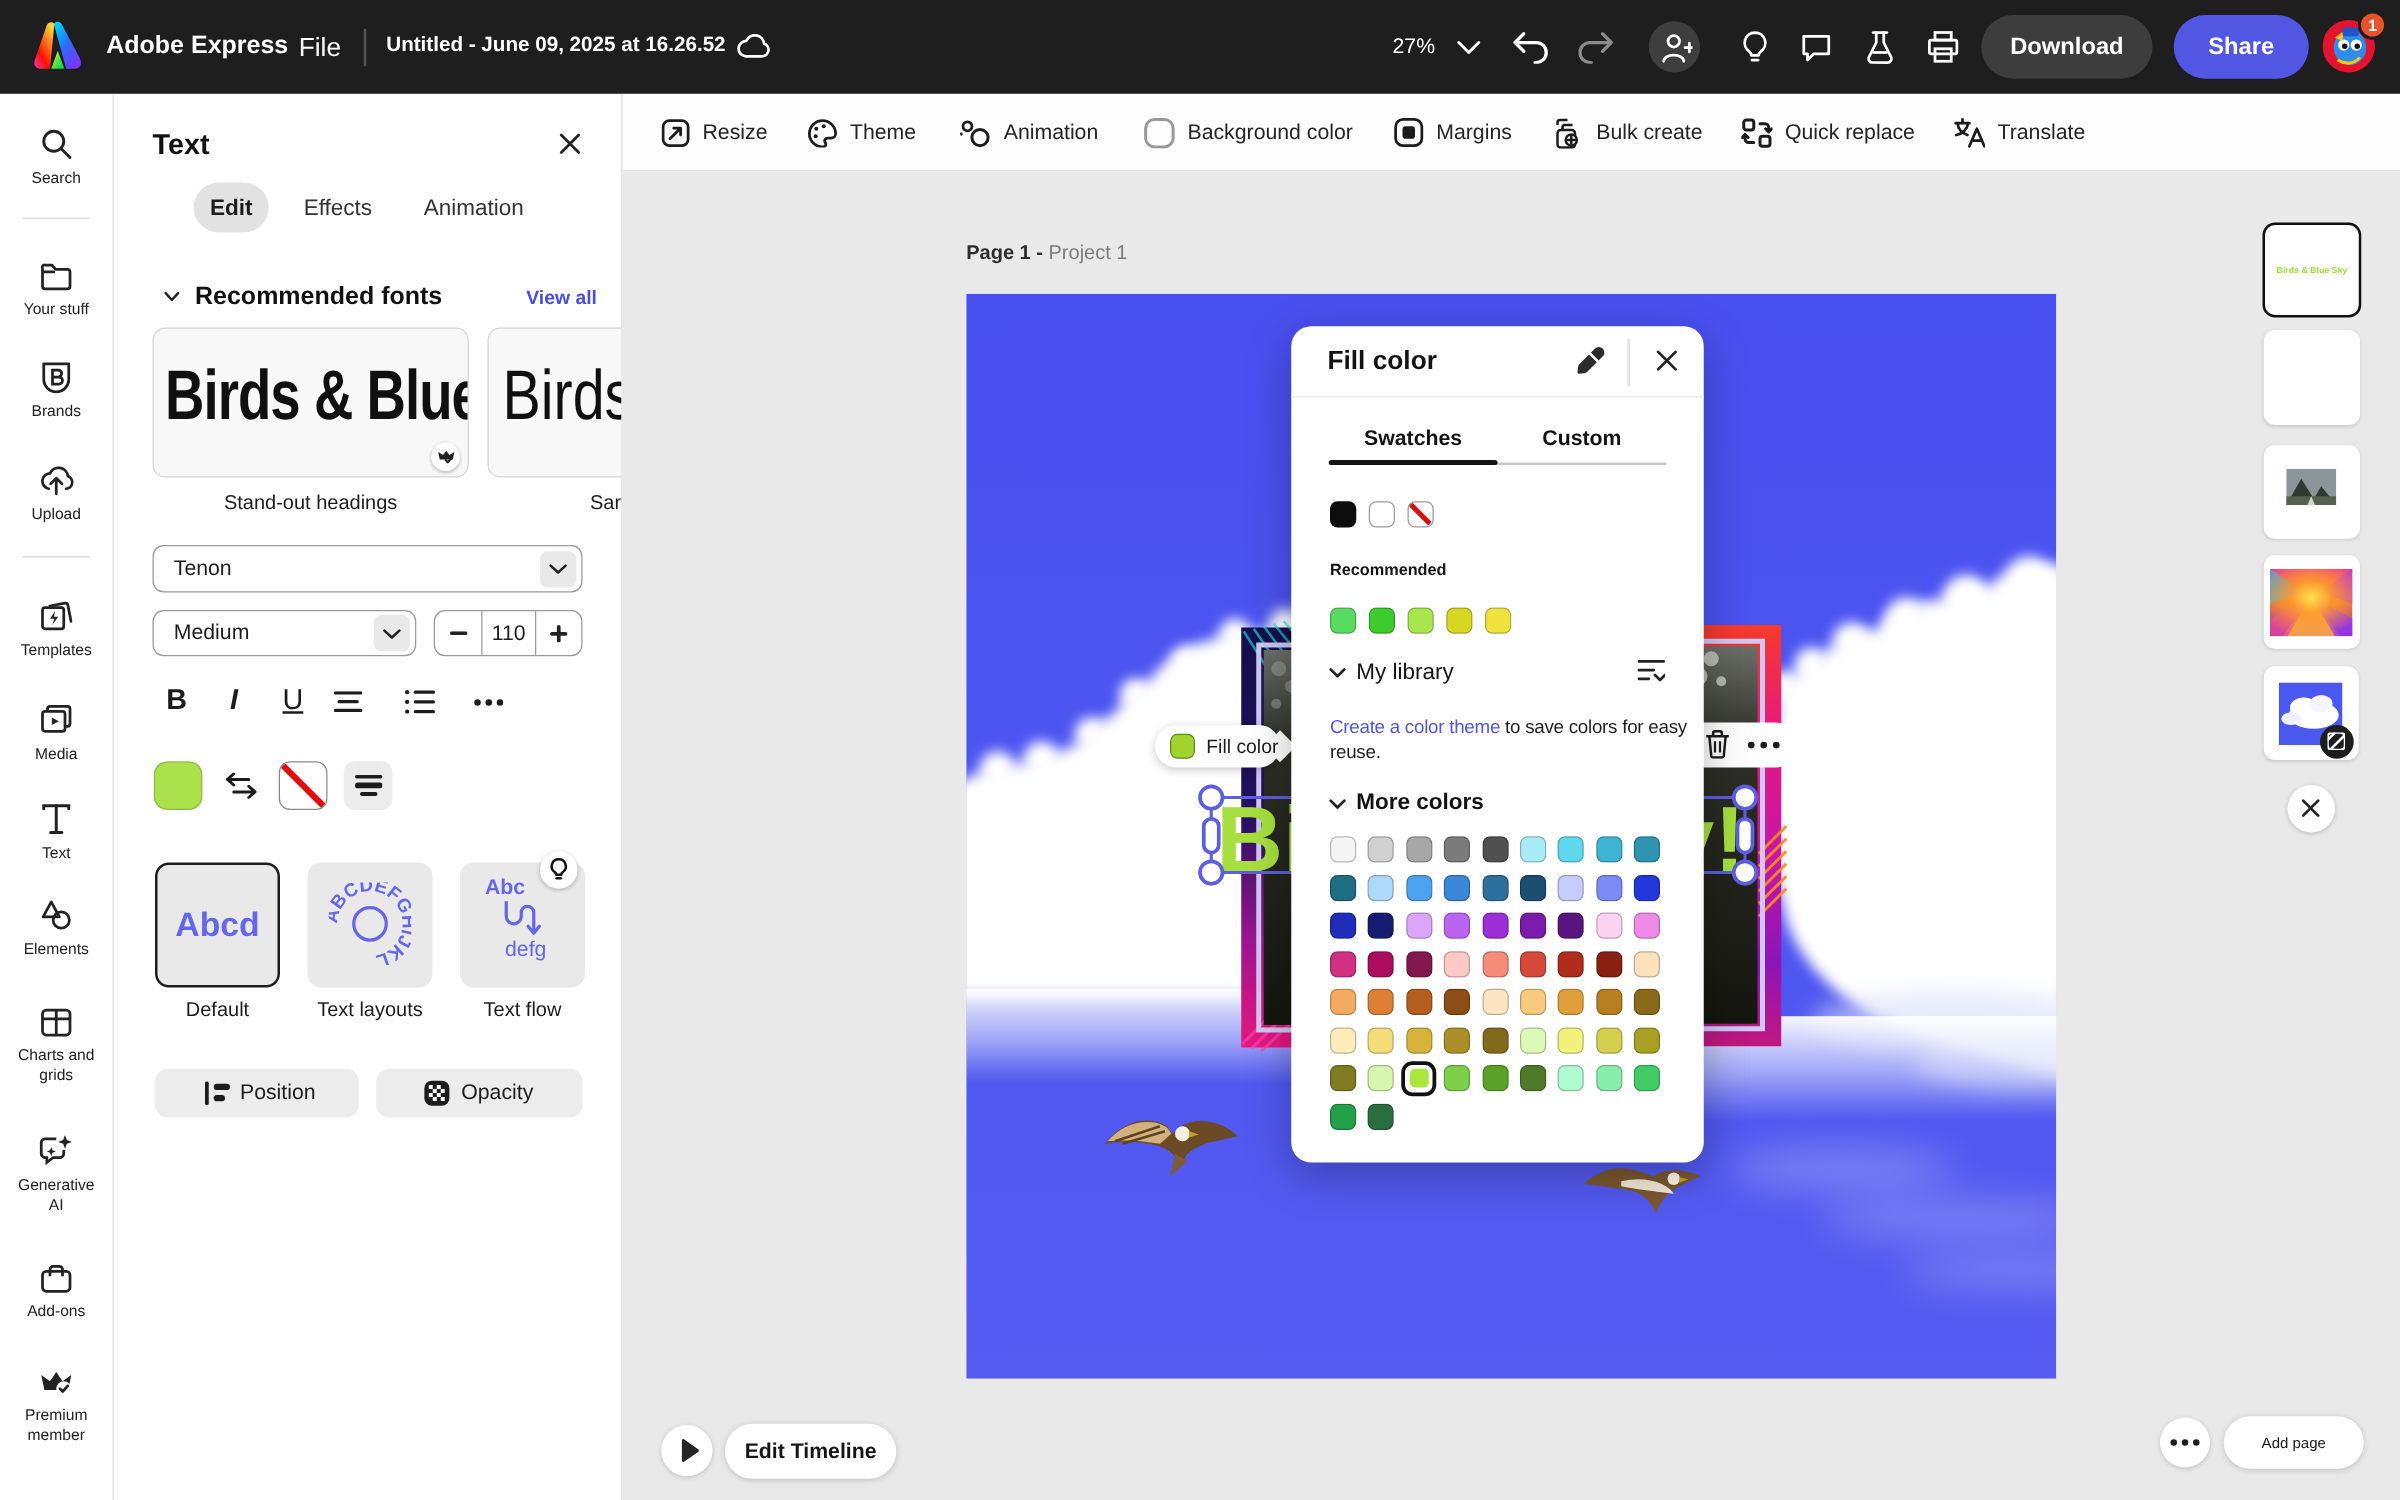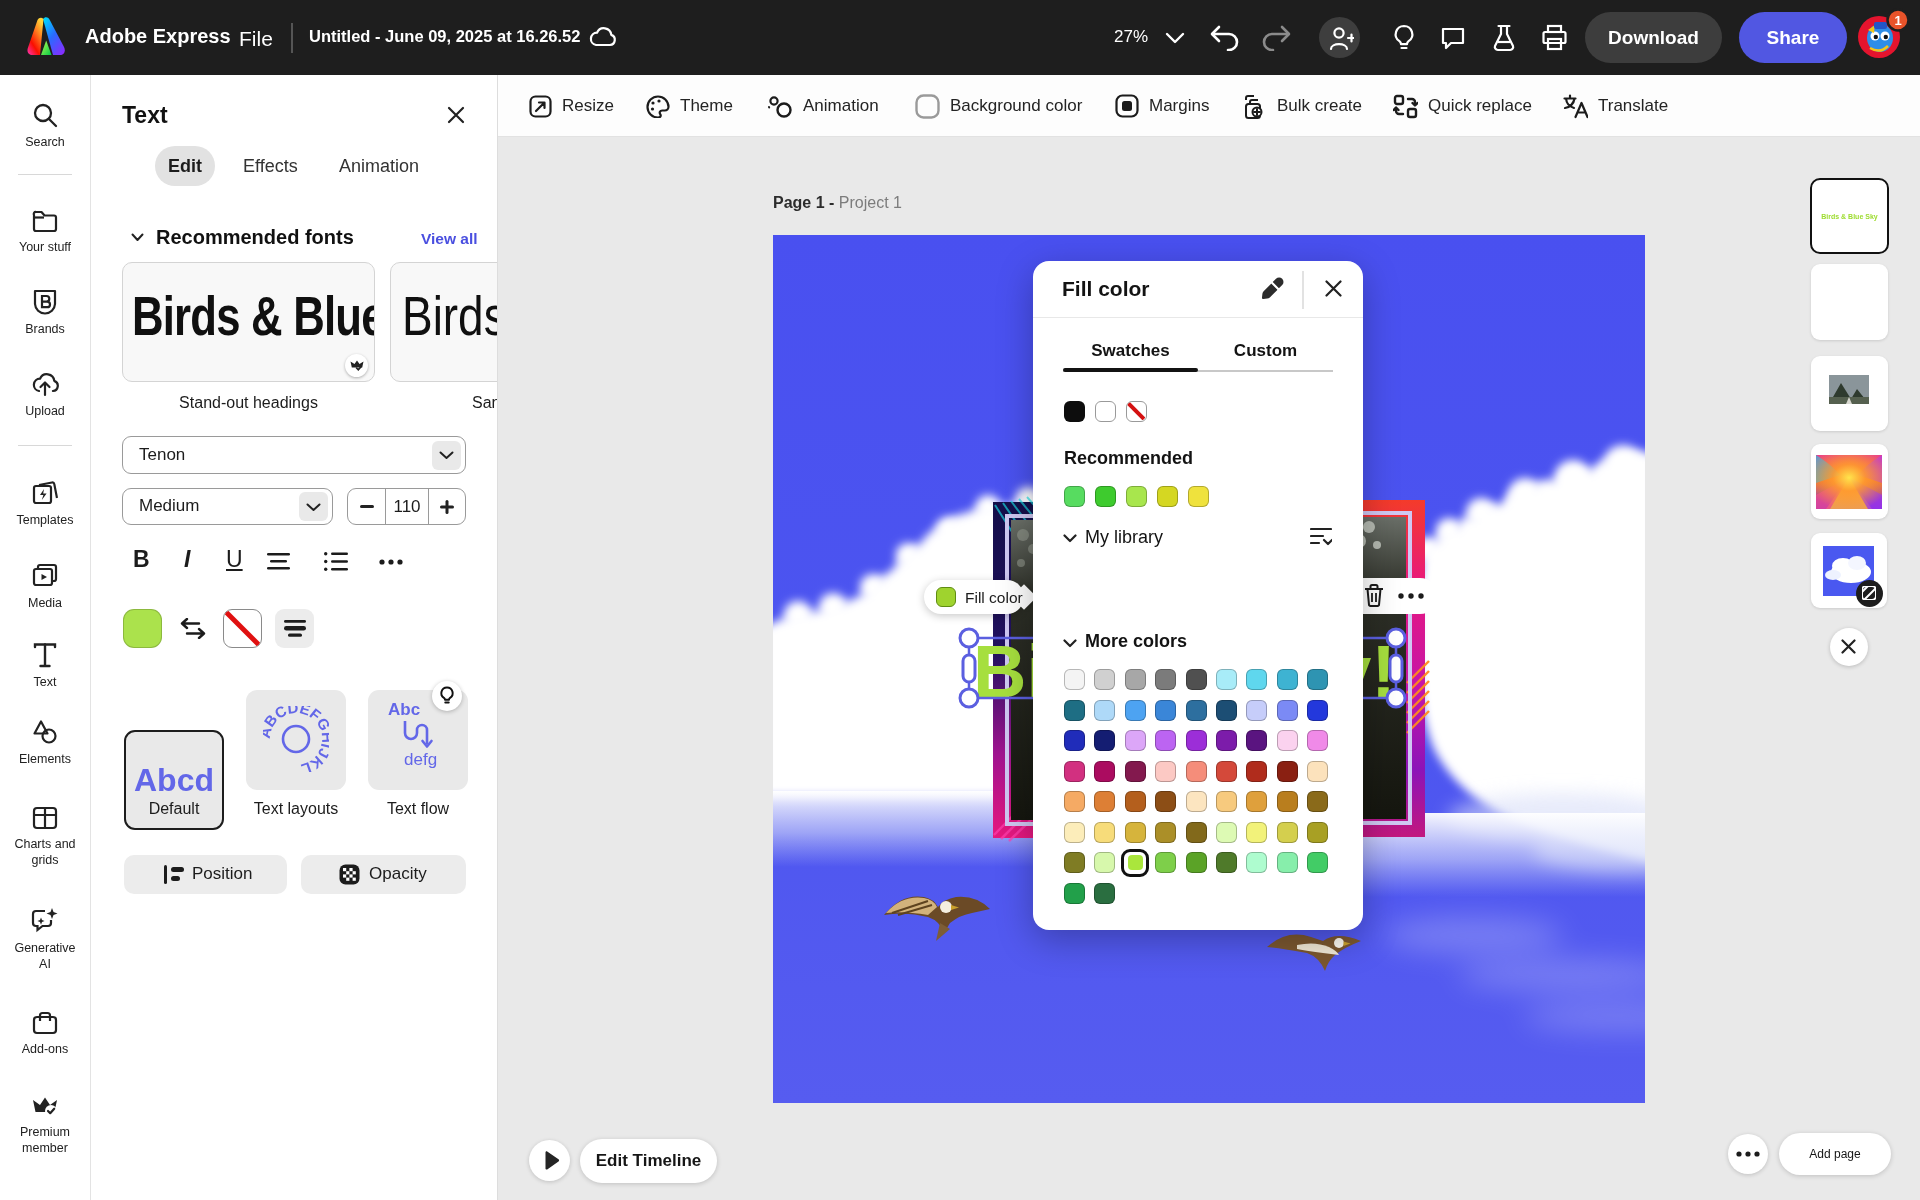--- a/index.html
+++ b/index.html
@@ -323,21 +323,21 @@
         <path d="M2 2 L35 35" stroke="#e01010" stroke-width="5"></path>
       </svg>
   </div>
   <div class="abs" style="left:184px;top:534px;width:39px;height:39px;border-radius:9px;background:#ececec;"></div>
   <svg class="abs" style="left:193px;top:545px" width="22" height="17" viewBox="0 0 22 17" fill="#1c1c1c">
       <rect x="0" y="0" width="22" height="2.8" rx="1.4"></rect>
       <rect x="0" y="6" width="22" height="4.6" rx="2.3"></rect>
       <rect x="4" y="13.6" width="14" height="3.2" rx="1.6"></rect>
     </svg>
 
-  <div class="abs" style="left:33px;top:615px;width:100px;height:100px;background:#e9e9e9;border:2.5px solid #1d1d1d;border-radius:11px;display:flex;align-items:center;justify-content:center;font-size:32px;font-weight:700;color:#6367e8;margin-top:40px;">Abcd</div>
+  <div class="abs" style="left:33px;top:615px;width:100px;height:100px;background:#e9e9e9;border:2.5px solid #1d1d1d;border-radius:11px;display:flex;align-items:center;justify-content:center;font-size:27px;font-weight:700;color:#6367e8;">Abcd</div>
   <div class="abs" style="left:155px;top:615px;width:100px;height:100px;background:#e9e9e9;border-radius:11px;"></div>
   <svg class="abs" style="left:172px;top:631px" width="66" height="66" viewBox="0 0 66 66">
     <defs>
         <path id="tcirc" d="M7 33 a26 26 0 1 1 52 0 a26 26 0 1 1 -52 0"></path>
       </defs>
     <circle cx="33" cy="33" r="13" fill="none" stroke="#6367e8" stroke-width="2.6"></circle>
     <text font-size="15" font-weight="700" fill="#6367e8" font-family="Liberation Sans"><textPath href="#tcirc" startOffset="0">ABCDEFGHIJKL</textPath></text>
   </svg>
   <div class="abs" style="left:277px;top:615px;width:100px;height:100px;background:#e9e9e9;border-radius:11px;"></div>
   <div class="abs" style="left:297px;top:625px;font-size:17px;font-weight:700;color:#6367e8;">Abc</div>
@@ -650,36 +650,37 @@
     <div class="abs" style="left:30px;top:107px;width:135px;height:3.5px;background:#131313;border-radius:2px;"></div>
 
     <div class="abs" style="left:31px;top:140px;width:21px;height:21px;border-radius:6px;background:#0d0d0d;"></div>
     <div class="abs" style="left:62px;top:140px;width:21px;height:21px;border-radius:6px;background:#fff;border:1.5px solid #9a9a9a;"></div>
     <div class="abs" style="left:93px;top:140px;width:21px;height:21px;border-radius:6px;background:#fff;border:1.5px solid #9a9a9a;overflow:hidden;">
       <svg width="18" height="18" viewBox="0 0 18 18">
           <path d="M1 1 L17 17" stroke="#d41111" stroke-width="4"></path>
         </svg>
     </div>
 
-    <div class="abs" style="left:31px;top:187px;font-size:18px;font-weight:700;color:#131313;">Recommended</div>
+    <div class="abs" style="left:31px;top:187px;font-size:13px;font-weight:700;color:#131313;">Recommended</div>
     <div class="abs" style="left:31px;top:225px;width:21px;height:21px;border-radius:6px;background:#57dc60;border:1px solid rgba(0,0,0,0.25);"></div>
     <div class="abs" style="left:62px;top:225px;width:21px;height:21px;border-radius:6px;background:#3ecb2e;border:1px solid rgba(0,0,0,0.25);"></div>
     <div class="abs" style="left:93px;top:225px;width:21px;height:21px;border-radius:6px;background:#a8e64d;border:1px solid rgba(0,0,0,0.25);"></div>
     <div class="abs" style="left:124px;top:225px;width:21px;height:21px;border-radius:6px;background:#d5d722;border:1px solid rgba(0,0,0,0.25);"></div>
     <div class="abs" style="left:155px;top:225px;width:21px;height:21px;border-radius:6px;background:#efe23d;border:1px solid rgba(0,0,0,0.25);"></div>
 
     <svg class="abs" style="left:30px;top:273px" width="14" height="9" viewBox="0 0 14 9" fill="none" stroke="#222" stroke-width="2.2">
         <path d="M1.5 1.5 L7 7 L12.5 1.5" stroke-linecap="round" stroke-linejoin="round"></path>
       </svg>
     <div class="abs" style="left:52px;top:266px;font-size:18px;font-weight:400;color:#131313;">My library</div>
     <svg class="abs" style="left:277px;top:266px" width="22" height="20" viewBox="0 0 22 20" fill="none" stroke="#222" stroke-width="2.2" stroke-linecap="round">
       <path d="M1 2 h20 M1 9 h12 M1 16 h8"></path>
       <path d="M14 13 l4 4 l4 -4" stroke-linejoin="round"></path>
     </svg>
 
+    <div class="abs" style="left:31px;top:311px;width:300px;font-size:15px;letter-spacing:-0.2px;line-height:20px;color:#1e1e1e;"><span style="color:#5156e0;">Create a color theme</span> to save colors for easy reuse.</div>
 
     <svg class="abs" style="left:30px;top:378px" width="14" height="9" viewBox="0 0 14 9" fill="none" stroke="#222" stroke-width="2.2">
         <path d="M1.5 1.5 L7 7 L12.5 1.5" stroke-linecap="round" stroke-linejoin="round"></path>
       </svg>
     <div class="abs" style="left:52px;top:370px;font-size:18px;font-weight:700;color:#131313;">More colors</div>
 
     <div class="abs" style="left:0;top:0;">
       <div class="abs" style="left:31px;top:408px;width:21px;height:21px;border-radius:6px;background:#f4f4f4;border:1px solid rgba(0,0,0,0.25);"></div>
       <div class="abs" style="left:61.4px;top:408px;width:21px;height:21px;border-radius:6px;background:#d0d0d0;border:1px solid rgba(0,0,0,0.25);"></div>
       <div class="abs" style="left:91.8px;top:408px;width:21px;height:21px;border-radius:6px;background:#a7a7a7;border:1px solid rgba(0,0,0,0.25);"></div>

